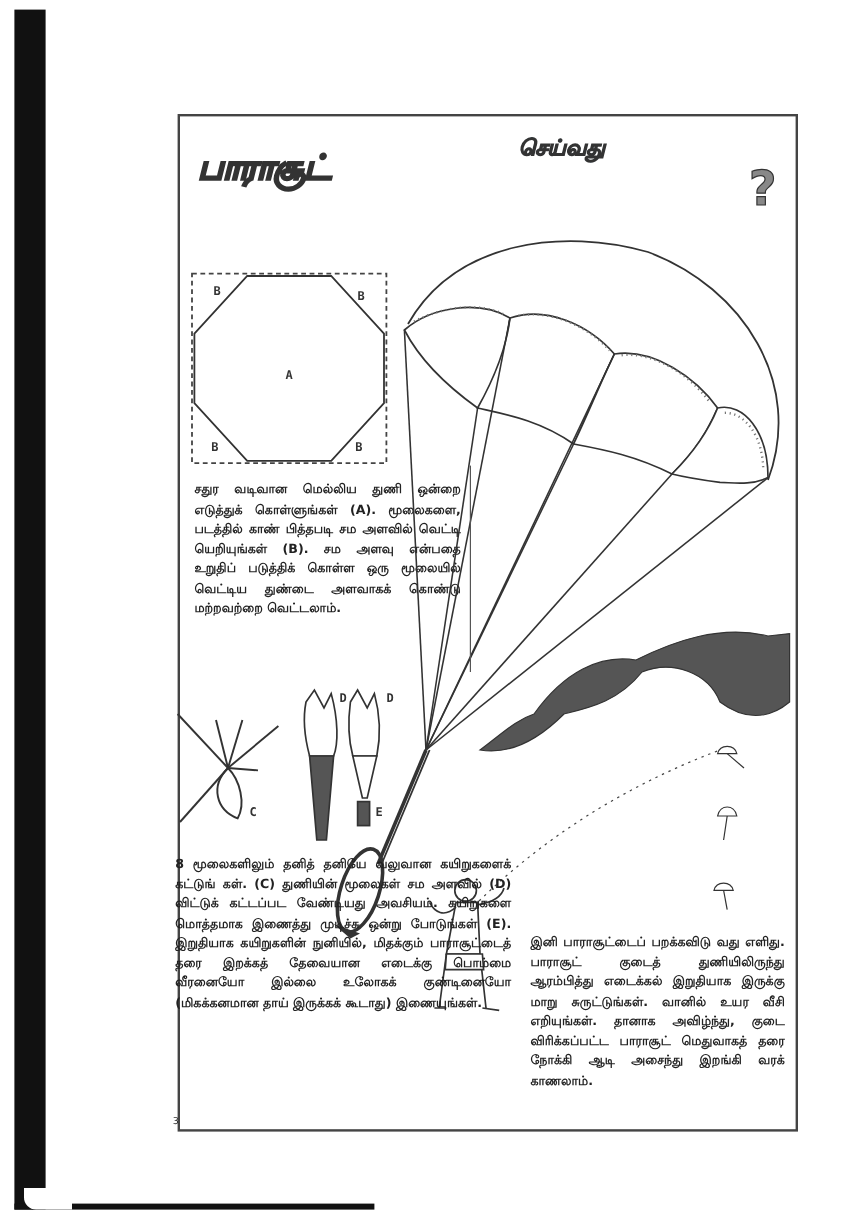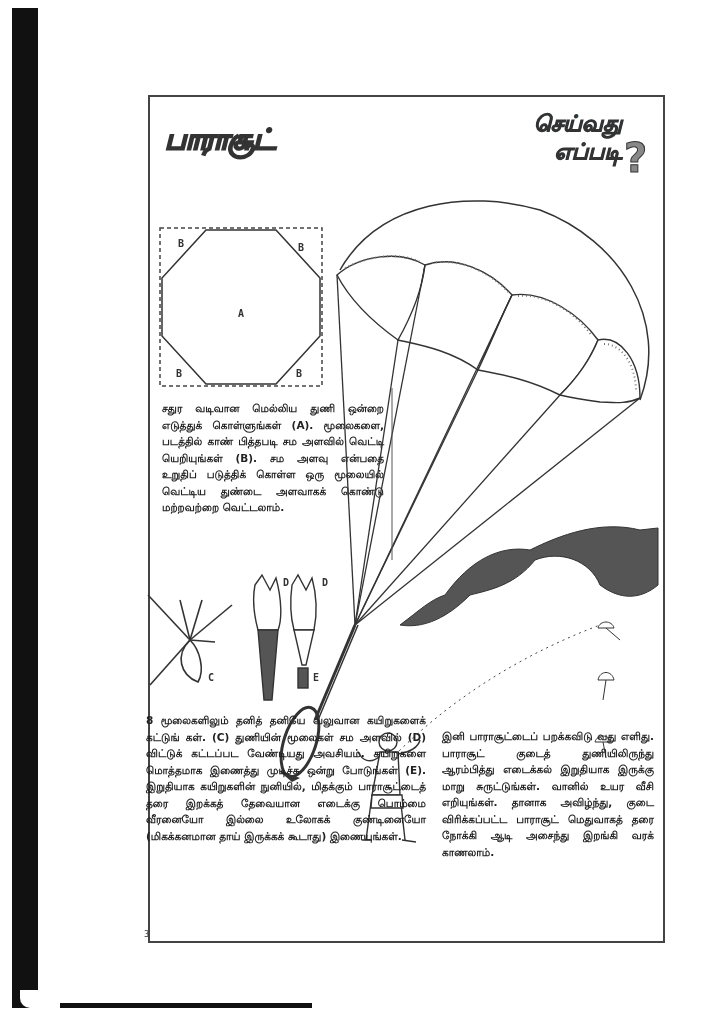--- a/index.html
+++ b/index.html
@@ -27,57 +27,56 @@
   }
   .title-main {
     position:absolute; left:165px; top:108px; width:190px; height:70px;
     font-family:"DejaVu Sans", sans-serif; font-weight:bold;
     font-size:28px; line-height:64px; color:#777;
     -webkit-text-stroke:2px #333; letter-spacing:-1px;
     font-style:italic; white-space:nowrap;
   }
   .title-sub {
     position:absolute; left:432px; top:110px; width:190px;
-    font-weight:bold; font-size:22px; line-height:28px; color:#0369a1;
-    -webkit-text-stroke:1px #333; font-style:italic; text-align:right;
+    font-weight:bold; font-size:18px; line-height:28px; color:#0369a1;
+    -webkit-text-stroke:1px #333; font-style:italic; text-align:left;
   }
   .title-sub .l2 { display:block; padding-left:40px; }
   .title-q {
     position:absolute; left:624px; top:135px; font-size:40px; font-weight:bold;
     color:#888; -webkit-text-stroke:1px #333;
   }
   .diagram-octagon { position:absolute; left:158px; top:226px; width:166px; height:162px; }
   .oct-label {
     position:absolute; font-size:10px; font-weight:bold; color:#333;
     font-family:"DejaVu Sans Mono", monospace;
   }
   .text-block {
     position:absolute; font-size:10.5px; line-height:16.5px; color:#222;
     font-weight:bold; text-align:justify;
   }
   .tb1 { left:162px; top:400px; width:222px; }
   .tb2 { left:146px; top:712px; width:280px; }
-  .tb3 { left:442px; top:728px; width:212px; }
+  .tb3 { left:442px; top:777px; width:212px; }
   .illus { position:absolute; left:0; top:0; width:712px; height:1024px; pointer-events:none; }
   .lbl-small { position:absolute; font-size:10px; font-weight:bold; color:#333; font-family:"DejaVu Sans Mono", monospace; }
   .page-num { position:absolute; left:144px; top:930px; font-size:8px; color:#333; }
 </style>
 </head>
 <body>
 
 <div class="scan-edge-left"></div>
 <div class="scan-edge-bottom"></div>
 <div class="paper-corner"></div>
 
 <div class="article-frame"></div>
 
 <div class="title-main">பாராசூட்</div>
 <div class="title-sub">
   <span>செய்வது</span>
-  <span class="l2">எப்படி</span>
 </div>
 <div class="title-q">?</div>
 
 <div class="diagram-octagon">
   <svg width="166" height="162" viewBox="0 0 166 162">
     <rect x="2" y="2" width="162" height="158" fill="none" stroke="#444" stroke-width="1.5" stroke-dasharray="4,3"></rect>
     <polygon points="48,4 118,4 162,52 162,110 118,158 48,158 4,110 4,52" fill="none" stroke="#333" stroke-width="1.5"></polygon>
   </svg>
   <span class="oct-label" style="left:20px;top:12px;">B</span>
   <span class="oct-label" style="left:140px;top:16px;">B</span>

